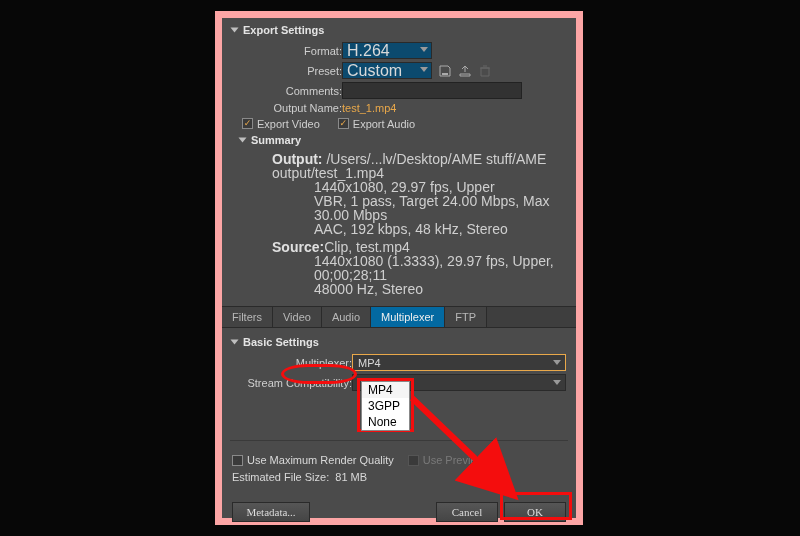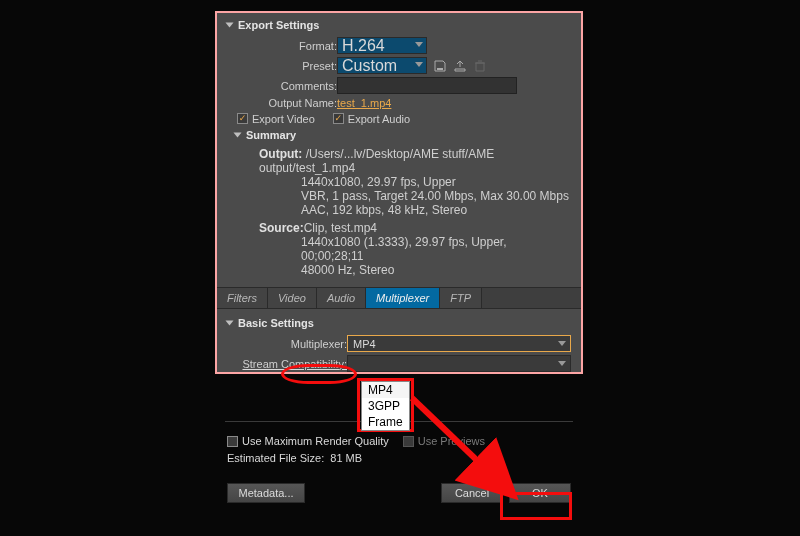--- a/index.html
+++ b/index.html
@@ -1,48 +1,48 @@
 <!DOCTYPE html>
 <html><head>
 <meta charset="utf-8">
 <style>
   * { box-sizing: border-box; margin: 0; padding: 0; font-family: "Segoe UI", Tahoma, sans-serif; }
   body { background: #070707; width: 800px; height: 536px; overflow: hidden; position: relative; }
   .panel {
-    position: absolute; left: 215px; top: 11px; width: 368px; height: 363px;
-    background: #4b4b4b; border: 2px solid #fca5a5; color: #d9d9d9; font-size: 11px;
+    position: absolute; left: 215px; top: 11px; width: 368px; height: 514px;
+    background: #4b4b4b; border: 7px solid #fca5a5; color: #d9d9d9; font-size: 11px;
   }
   .section { padding: 6px 10px 4px 10px; }
   .sec-head { display: flex; align-items: center; font-weight: bold; color: #e4e4e4; margin-bottom: 6px; cursor: pointer; }
   .tri { display: inline-block; width: 0; height: 0; border-left: 5px solid #bfbfbf; border-top: 4px solid transparent; border-bottom: 4px solid transparent; margin-right: 6px; transform: rotate(90deg); }
   .row { display: flex; align-items: center; margin: 3px 0; }
   .lab { width: 110px; text-align: right; padding-right: 0; color: #cfcfcf; }
   .sel { flex: 0 0 90px; height: 17px; background: #0c4a6e; border: 1px solid #2a2a2a; color: #d9d9d9; padding: 1px 4px; position: relative; font-size: 16px; line-height: 14px; }
   .sel .arrow { position: absolute; right: 3px; top: 4px; width: 0; height: 0; border-left: 4px solid transparent; border-right: 4px solid transparent; border-top: 5px solid #999; }
   .txt { flex: 0 0 180px; height: 17px; background: #323232; border: 1px solid #222; }
-  .link { color: #e9a84a; text-decoration: underline; cursor: pointer; }
+  .link { color: #e9a84a; cursor: pointer; }
   .chk { width: 11px; height: 11px; background: #3a3a3a; border: 1px solid #8a8a8a; margin-right: 4px; display: inline-flex; align-items: center; justify-content: center; font-size: 9px; color: #e9a84a; line-height: 9px; }
   .chk.on::after { content: "✓"; }
   .pair { display: flex; gap: 18px; margin: 4px 0 4px 10px; }
   .pair label { display: flex; color: #cfcfcf; }
-  .summary { margin-left: 32px; font-size: 12px; line-height: 14px; color: #cfcfcf; }
+  .summary { margin-left: 40px; font-size: 14px; line-height: 14px; color: #cfcfcf; }
   .summary b { color: #e0e0e0; font-weight: bold; }
   .tabs { display: flex; background: #3e3e3e; border-top: 1px solid #2a2a2a; border-bottom: 1px solid #2a2a2a; margin-top: 6px; }
-  .tab { padding: 4px 10px; color: #b8b8b8; border-right: 1px solid #2a2a2a; background: #434343; cursor: pointer; font-size: 11px; font-style: italic; }
+  .tab { padding: 4px 10px; color: #b8b8b8; border-right: 1px solid #2a2a2a; background: #434343; cursor: pointer; font-size: 11px; }
   .tab.active { background: #0369a1; color: #eee; }
   .basic { padding: 8px 10px 14px 10px; }
   .wide-sel { flex: 1; height: 17px; background: #3a3a3a; border: 1px solid #2a2a2a; position: relative; color: #d9d9d9; padding: 1px 5px; font-size: 11px; line-height: 14px; }
   .wide-sel.hl { border: 1px solid #e9a84a; }
   .wide-sel .arrow { position: absolute; right: 4px; top: 5px; width: 0; height: 0; border-left: 4px solid transparent; border-right: 4px solid transparent; border-top: 5px solid #999; }
   .divider2 { border-top: 1px solid #3a3a3a; margin: 0 8px; }
   .foot { padding: 8px 10px; }
   .foot .row { margin: 5px 0; }
   .dis { color: #7a7a7a; }
   .btnrow { display: flex; gap: 6px; padding: 6px 10px 10px; align-items: center; }
-  .btn { height: 20px; background: linear-gradient(#565656,#454545); border: 1px solid #2a2a2a; color: #dcdcdc; font-size: 11px; display: inline-flex; align-items: center; justify-content: center; cursor: pointer; padding: 0 10px; }
+  .btn { height: 20px; background: linear-gradient(#565656,#454545); border: 1px solid #2a2a2a; color: #dcdcdc; font-size: 11px; display: inline-flex; align-items: center; justify-content: center; cursor: pointer; padding: 0 10px; font-family: Liberation Serif, serif; }
   .spacer { flex: 1; }
   .icons { display: flex; gap: 6px; margin-left: 6px; }
   .ico { width: 14px; height: 14px; display: inline-block; }
   .red-circle { position: absolute; border: 3px solid #f40d0d; border-radius: 50%/70%; pointer-events: none; }
   .red-box { position: absolute; border: 3px solid #f40d0d; pointer-events: none; }
   .dropdown { position: absolute; background: #fff; border: 1px solid #888; color: #000; font-size: 12px; z-index: 5; }
   .dropdown div { padding: 1px 8px 1px 6px; }
   .dropdown div.selh { background: #f5f5f5; }
   svg.arrow-ann { position: absolute; pointer-events: none; }
 </style>
@@ -137,21 +137,21 @@
     <div class="sec-head">
       <span class="tri"></span>
       <span>Basic Settings</span>
     </div>
     <div class="row">
       <div class="lab" style="width:120px;">Multiplexer:</div>
       <div class="wide-sel hl">
         <span>MP4</span><span class="arrow"></span>
       </div>
     </div>
-    <div class="row" style="margin-top:1px;text-decoration:underline;">
+    <div class="row" style="margin-top:1px;">
       <div class="lab" style="width:120px;">Stream Compatibility:</div>
       <div class="wide-sel">
         <span></span><span class="arrow"></span>
       </div>
     </div>
   </div>
 
   <div style="height:32px;"></div>
   <div class="divider2"></div>
 
@@ -178,21 +178,21 @@
     <div class="btn" style="width:62px;">OK</div>
   </div>
 
 </div>
 
 <div class="red-circle" style="left:281px; top:364px; width:76px; height:20px;"></div>
 
 <div class="dropdown" style="left:361px; top:381px; width:49px;">
   <div class="selh">MP4</div>
   <div>3GPP</div>
-  <div>Frame</div>
+  <div>None</div>
 </div>
 
 <div class="red-box" style="left:357px; top:378px; width:57px; height:54px;"></div>
 
 <div class="red-box" style="left:500px; top:492px; width:72px; height:28px;"></div>
 
 <svg class="arrow-ann" style="left:400px; top:388px;" width="140" height="130">
   <defs>
     <marker id="ah" markerWidth="12" markerHeight="12" refX="8" refY="5" orient="auto">
       <path d="M0,0 L10,5 L0,10 z" fill="#f40d0d"></path>

